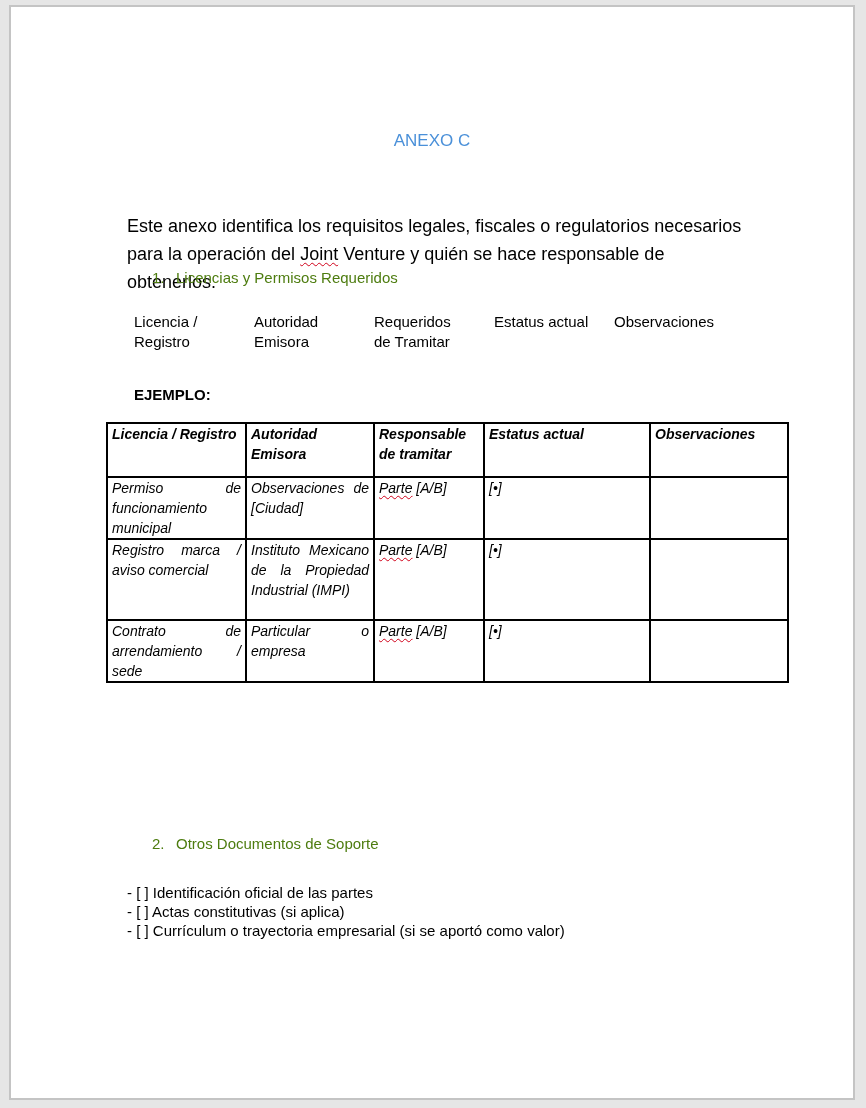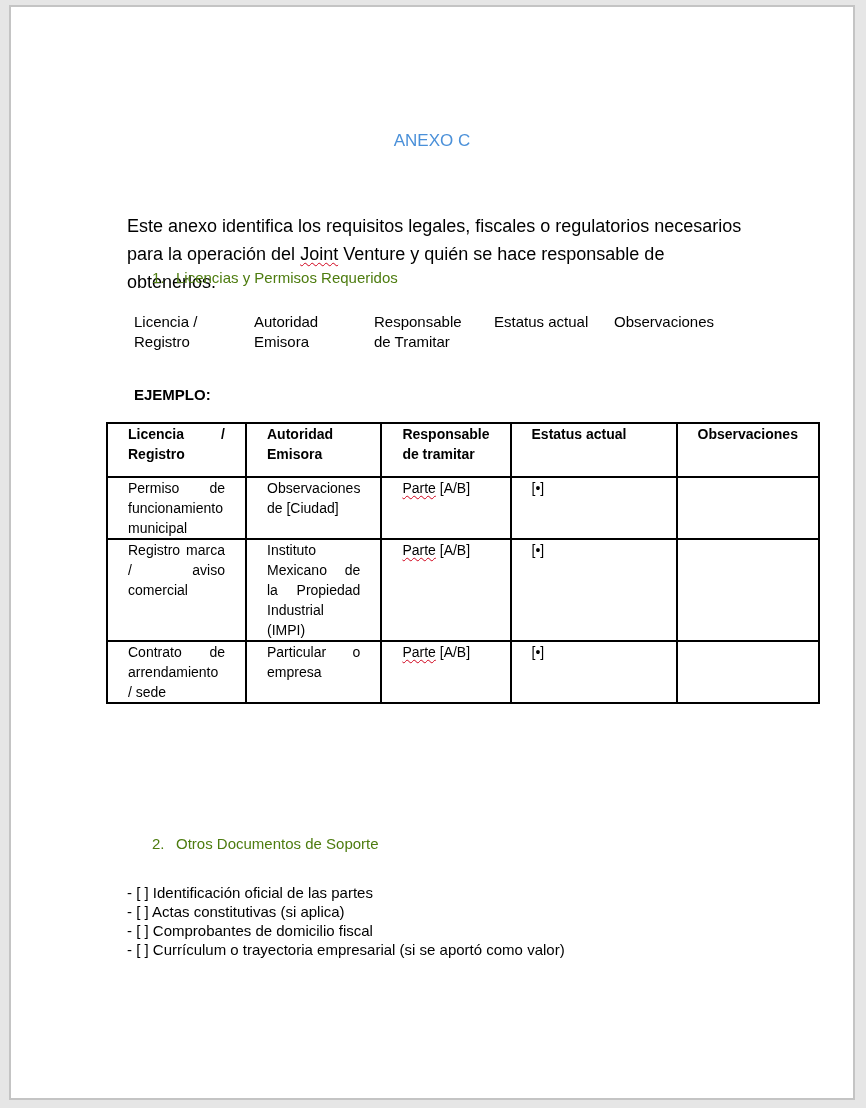--- a/index.html
+++ b/index.html
@@ -22,21 +22,21 @@
   .squig { text-decoration: underline wavy #d0021b; text-decoration-thickness: 1px; text-underline-offset: 2px; }
   .blueul { text-decoration: underline double #2a5fd6; text-underline-offset: 2px; }
   .plain-head { top: 305px; left: 123px; font-size: 15px; line-height: 20px; }
   .plain-head .col { position: absolute; top: 0; white-space: nowrap; }
   .ejemplo { left: 123px; top: 379px; font-weight: bold; font-size: 15px; }
   table.req {
     position: absolute; left: 95px; top: 415px; border-collapse: collapse;
     font-size: 14px; line-height: 20px;
   }
   table.req td, table.req th {
-    border: 2px solid #000; vertical-align: top; padding: 0 20px; text-align: justify;
+    border: 2px solid #000; vertical-align: top; padding: 0 4px; text-align: justify; font-style: italic;
   }
   table.req th { font-weight: bold; text-align: justify; }
   .checklist { left: 116px; top: 876px; font-size: 15px; line-height: 19px; }
   .checklist div { white-space: nowrap; }
 </style>
 </head>
 <body>
 
 <div class="page">
 
@@ -53,21 +53,21 @@
   <div class="abs plain-head">
     <div class="col" style="left:0">
         <div>Licencia /</div>
         <div>Registro</div>
       </div>
     <div class="col" style="left:120px">
         <div>Autoridad</div>
         <div>Emisora</div>
       </div>
     <div class="col" style="left:240px">
-        <div>Responsable</div>
+        <div>Requeridos</div>
         <div>de Tramitar</div>
       </div>
     <div class="col" style="left:360px">
         <div>Estatus actual</div>
         <div></div>
       </div>
     <div class="col" style="left:480px">
         <div>Observaciones</div>
         <div></div>
       </div>
@@ -115,16 +115,15 @@
   </tbody>
     </table>
 
   <div class="abs heading" style="left:141px; top:828px">
     <span class="num">2.</span><span>Otros Documentos de Soporte</span>
   </div>
 
   <div class="abs checklist">
     <div>- [ ] Identificación oficial de las partes</div>
     <div>- [ ] Actas constitutivas (si aplica)</div>
-    <div>- [ ] Comprobantes de domicilio fiscal</div>
     <div>- [ ] Currículum o trayectoria empresarial (si se aportó como valor)</div>
   </div>
 </div>
 
 </body></html>

